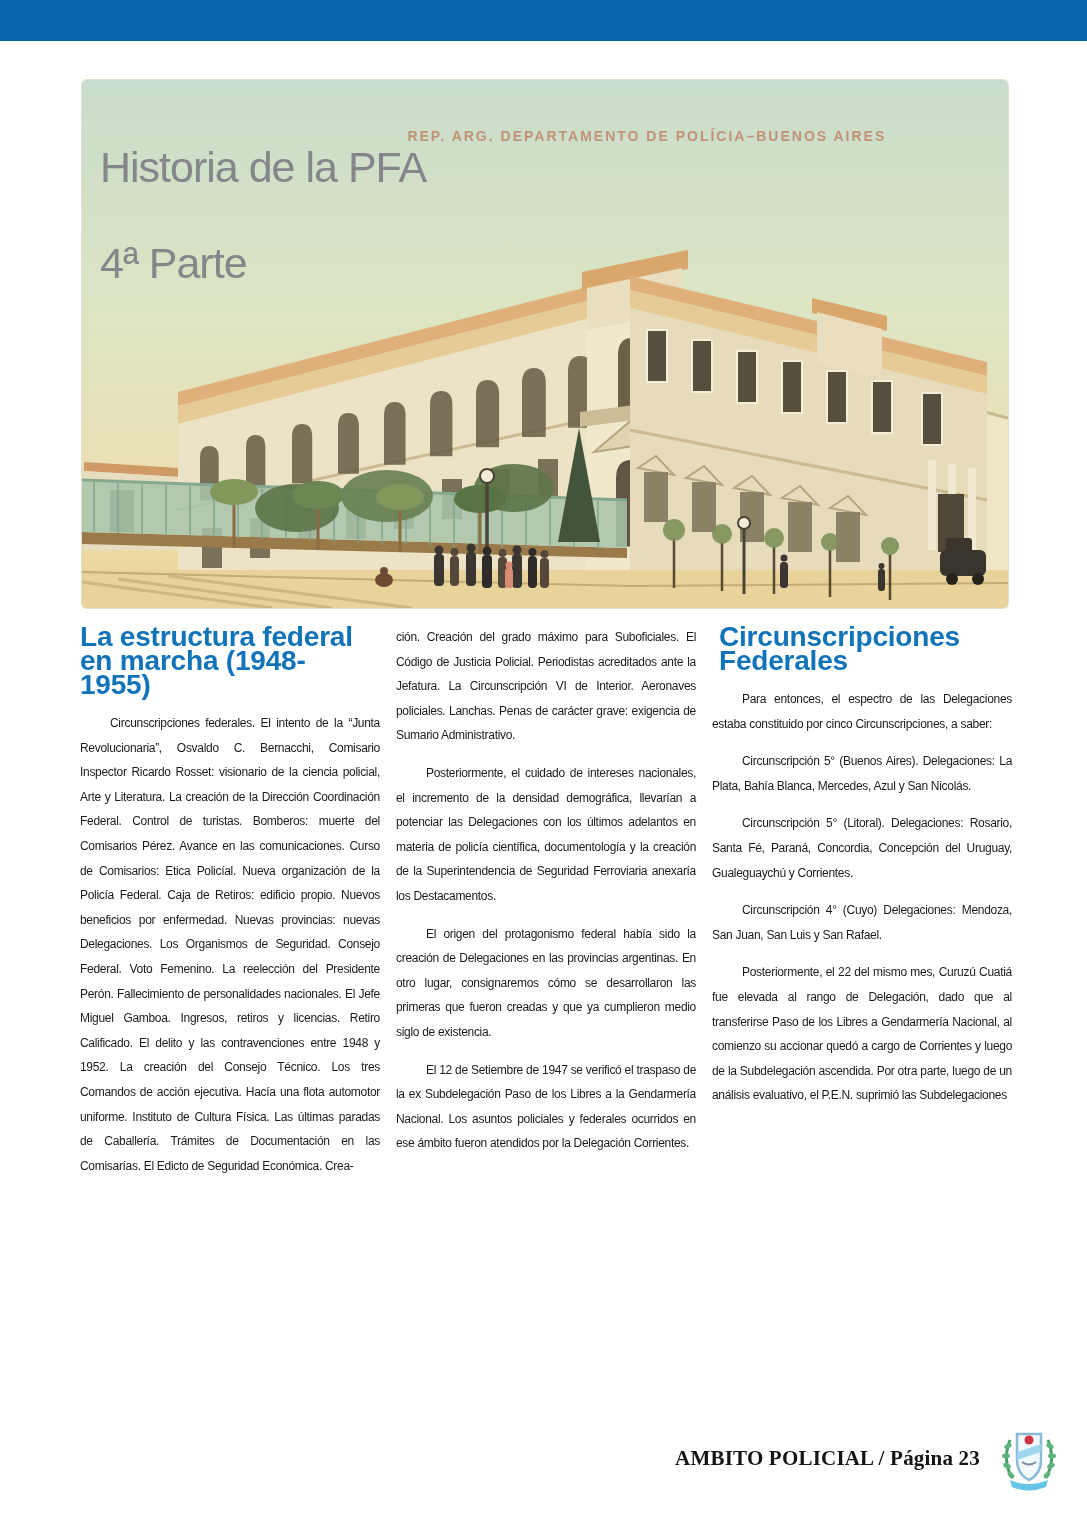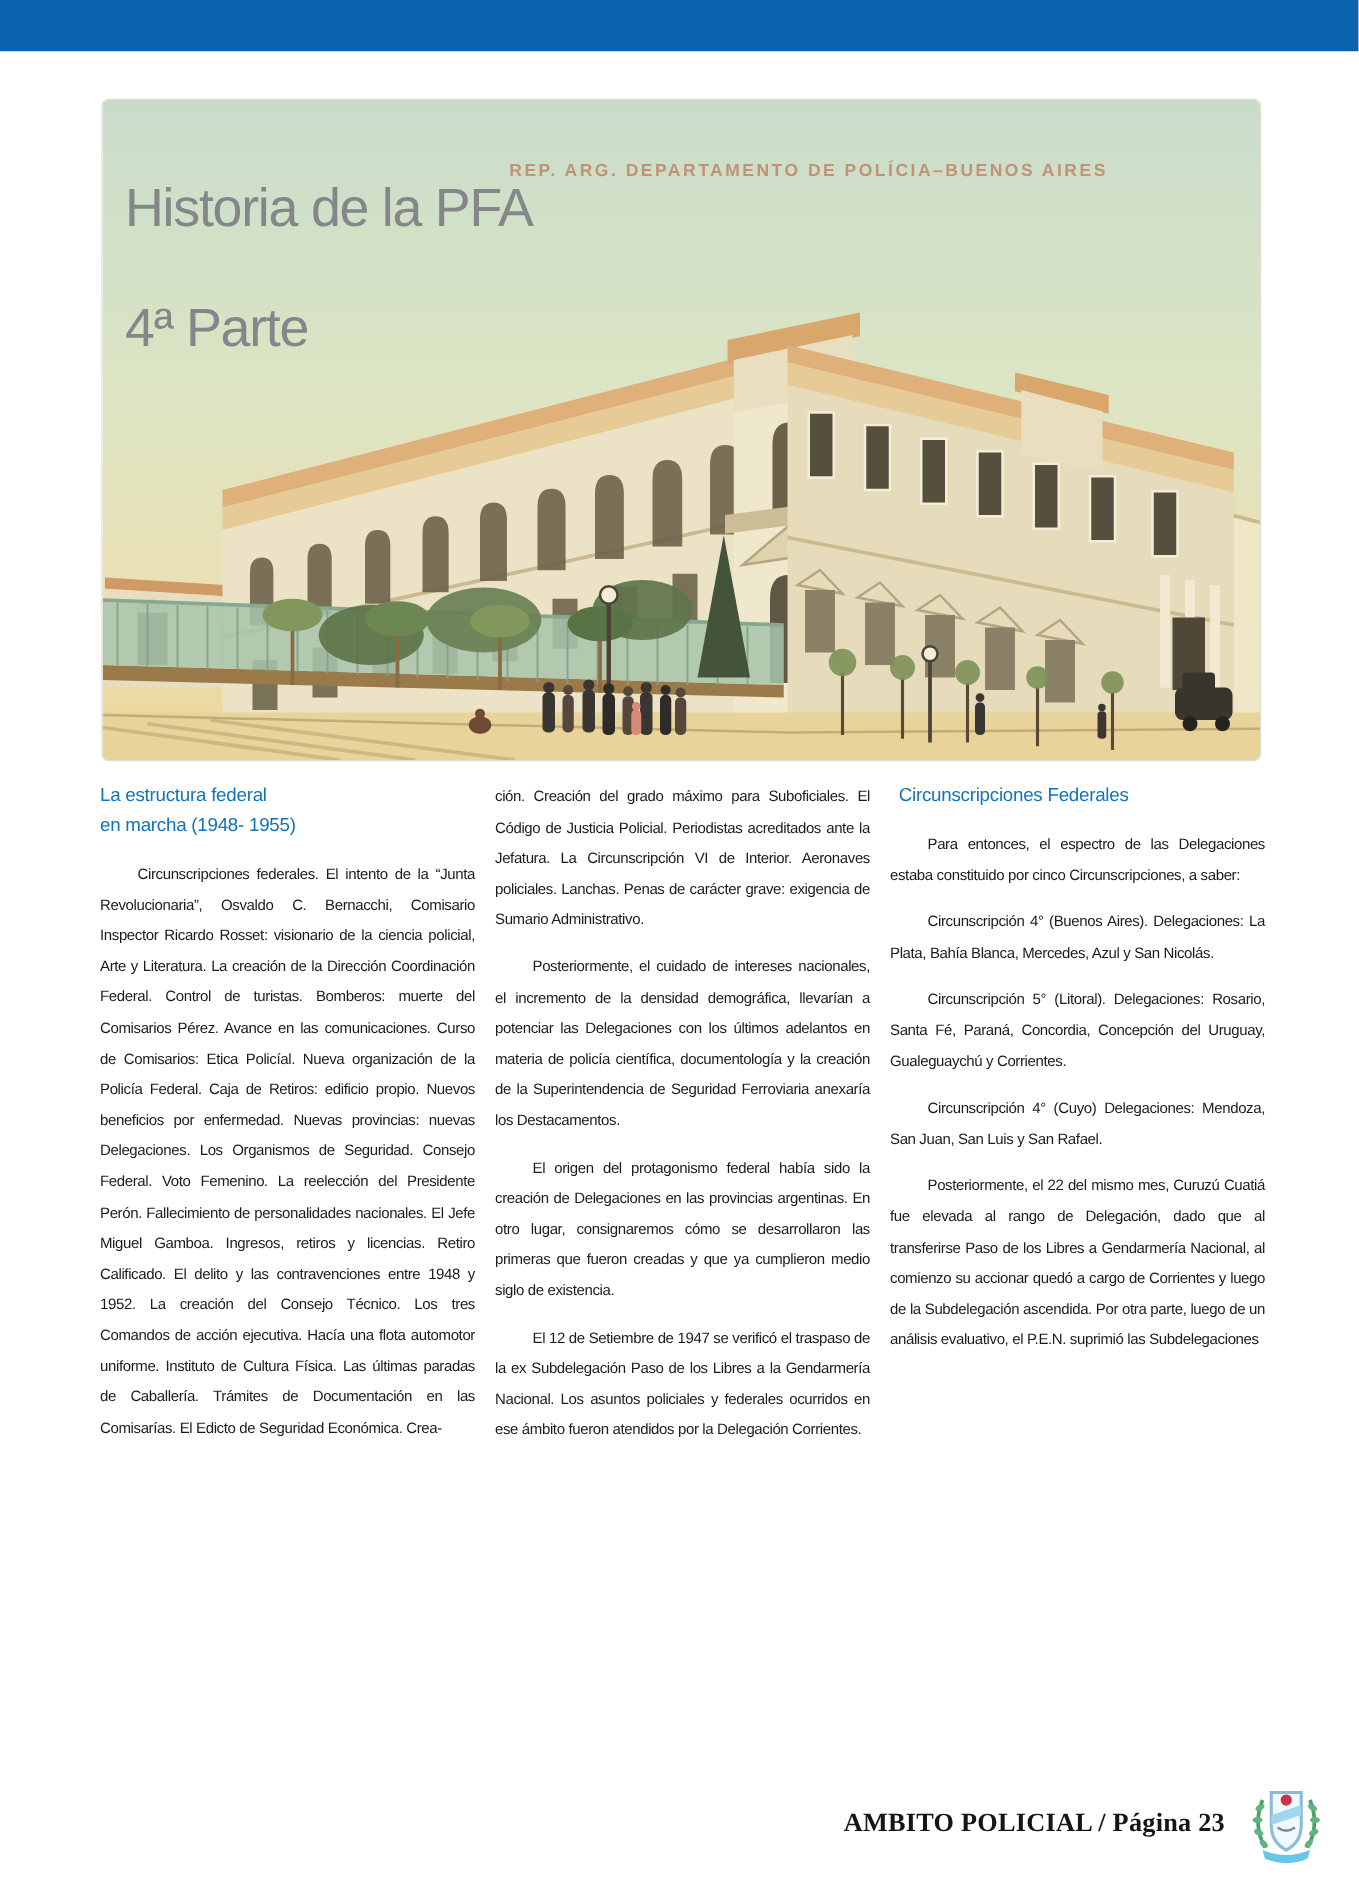--- a/index.html
+++ b/index.html
@@ -28,21 +28,21 @@
   .hero-title1 { top:66px; }
   .hero-title2 { top:138px;margin-top:24px; }
 
   
   .content {
     position:absolute; left:80px; top:625px; width:932px;
     display:flex; gap:16px; color:#1b1b1b;
   }
   .col { width:300px; }
   .col h2 {
-    color:#1173b9; font-size:15px; line-height:24px; font-weight:normal;
+    color:#1173b9; font-size:28px; line-height:24px; font-weight:bold;
     margin:0 0 14px 0; letter-spacing:-0.2px;
   }
   .col.c3 h2 { padding-left:7px; }
   .col p {
     font-size:12px; line-height:24.6px; letter-spacing:-0.3px;
     text-align:justify; text-indent:30px; margin:0 0 13px 0;
   }
   .col p.noindent { text-indent:0; }
 
   
@@ -286,21 +286,21 @@
     <div class="col c2">
       <p class="noindent">ción. Creación del grado máximo para Suboficiales. El Código de Justicia Policial. Periodistas acreditados ante la Jefatura. La Circunscripción VI de Interior. Aeronaves policiales. Lanchas. Penas de carácter grave: exigencia de Sumario Administrativo.</p>
       <p>Posteriormente, el cuidado de intereses nacionales, el incremento de la densidad demográfica, llevarían a potenciar las Delegaciones con los últimos adelantos en materia de policía científica, documentología y la creación de la Superintendencia de Seguridad Ferroviaria anexaría los Destacamentos.</p>
       <p>El origen del protagonismo federal había sido la creación de Delegaciones en las provincias argentinas. En otro lugar, consignaremos cómo se desarrollaron las primeras que fueron creadas y que ya cumplieron medio siglo de existencia.</p>
       <p>El 12 de Setiembre de 1947 se verificó el traspaso de la ex Subdelegación Paso de los Libres a la Gendarmería Nacional. Los asuntos policiales y federales ocurridos en ese ámbito fueron atendidos por la Delegación Corrientes.</p>
     </div>
 
     <div class="col c3">
       <h2><span>Circunscripciones Federales</span></h2>
       <p>Para entonces,  el espectro de las Delegaciones estaba constituido por cinco Circunscripciones, a saber:</p>
-      <p>Circunscripción 4° (Buenos Aires). Delegaciones: La Plata, Bahía Blanca, Mercedes, Azul y San Nicolás.</p>
+      <p>Circunscripción 5° (Buenos Aires). Delegaciones: La Plata, Bahía Blanca, Mercedes, Azul y San Nicolás.</p>
       <p>Circunscripción 5° (Litoral). Delegaciones: Rosario, Santa Fé, Paraná, Concordia, Concepción del Uruguay, Gualeguaychú y Corrientes.</p>
       <p>Circunscripción 4° (Cuyo) Delegaciones: Mendoza, San Juan, San Luis y San Rafael.</p>
       <p>Posteriormente, el 22 del mismo mes, Curuzú Cuatiá fue elevada al rango de Delegación, dado que al transferirse Paso de los Libres a Gendarmería Nacional, al comienzo su accionar quedó a cargo de Corrientes y luego de la Subdelegación ascendida. Por otra parte, luego de un análisis evaluativo, el P.E.N. suprimió las Subdelegaciones</p>
     </div>
   </div>
 
   <div class="footer">
     <span class="footer-text">AMBITO POLICIAL / Página 23</span>
     <svg class="crest" viewBox="0 0 62 72">
 

